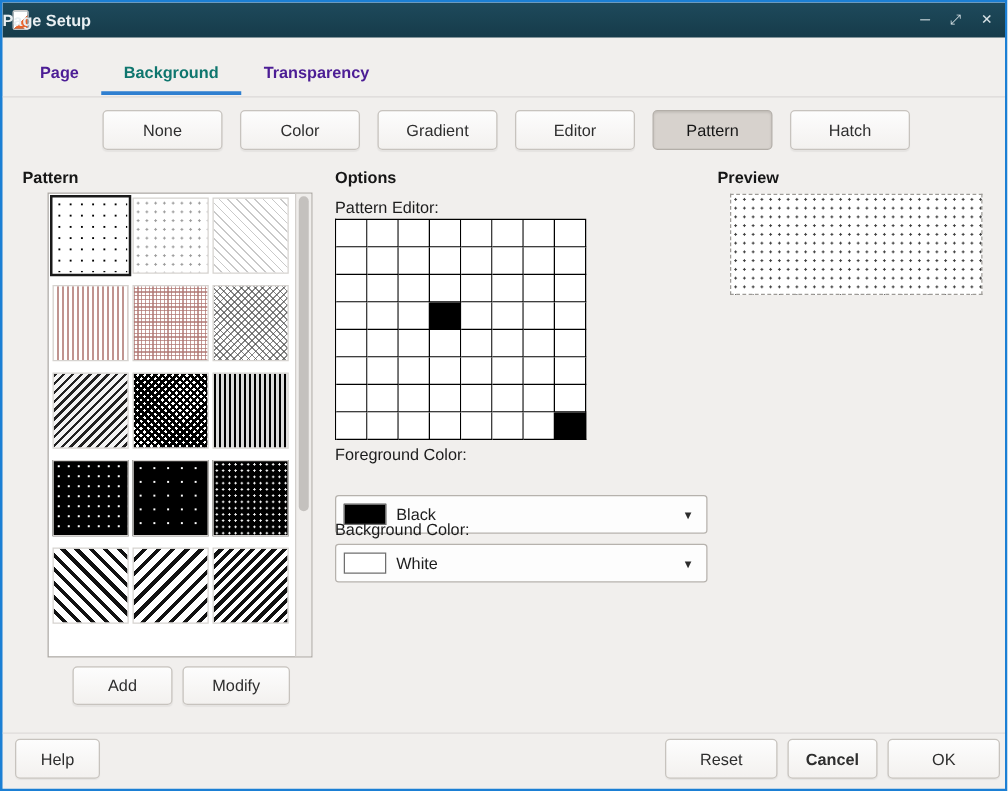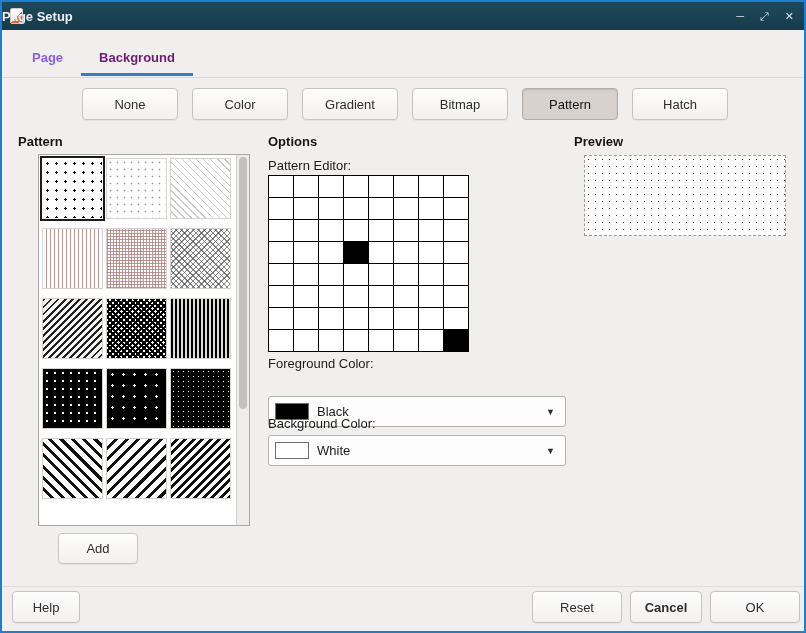--- a/index.html
+++ b/index.html
@@ -36,23 +36,23 @@
   }
   .win-controls span { color: #d8e2e6; font-size: 11px; cursor: default; line-height: 1; }
 
   
   .tab-strip {
     position: absolute; top: 40px; left: 12px; height: 34px;
     display: flex;
   }
   .tab {
     padding: 0 18px; line-height: 32px; font-size: 13px; font-weight: bold;
-    color: #8b5cf6; border-bottom: 3px solid transparent;
-  }
-  .tab.active { color: #701a75; border-bottom-color: #2f7fd0; }
+    color: #4c1d95; border-bottom: 3px solid transparent;
+  }
+  .tab.active { color: #0f766e; border-bottom-color: #2f7fd0; }
   .tab-underline-row {
     position: absolute; top: 75px; left: 0; right: 0; height: 1px; background: #dbd9d7;
   }
 
   
   .btn {
     font-family: "Liberation Sans", sans-serif;
     font-size: 13px; color: #2e2e2e;
     background: linear-gradient(#fdfdfd, #f3f1ef);
     border: 1px solid #c7c3be; border-radius: 4px;
@@ -171,28 +171,29 @@
     <div class="win-controls">
       <span>─</span>
       <span>⤢</span>
       <span>✕</span>
     </div>
   </div>
 
   <div class="tab-strip">
       <div class="tab">Page</div>
       <div class="tab active">Background</div>
+      <div class="tab">Transparency</div>
     </div>
   <div class="tab-underline-row"></div>
 
   <div class="fill-row">
       <button class="btn fill-btn">None</button>
       <button class="btn fill-btn">Color</button>
       <button class="btn fill-btn">Gradient</button>
-      <button class="btn fill-btn">Bitmap</button>
+      <button class="btn fill-btn">Editor</button>
       <button class="btn fill-btn active">Pattern</button>
       <button class="btn fill-btn">Hatch</button>
     </div>
 
   <div class="section-label" style="left:16px; top:132px;">Pattern</div>
   <div class="section-label" style="left:266px; top:132px;">Options</div>
   <div class="section-label" style="left:572px; top:132px;">Preview</div>
 
   <div class="pattern-list-box">
     <div class="pattern-list">
@@ -211,20 +212,21 @@
         <div class="swatch p13"></div>
         <div class="swatch p14"></div>
         <div class="swatch p15"></div>
       </div>
     <div class="scrollbar">
       <div class="thumb"></div>
     </div>
   </div>
 
   <button class="btn add-btn">Add</button>
+  <button class="btn modify-btn">Modify</button>
 
   <div class="editor-label" style="left:266px; top:156px;">Pattern Editor:</div>
   <div class="editor-grid">
       <div class="cell"></div>
       <div class="cell"></div>
       <div class="cell"></div>
       <div class="cell"></div>
       <div class="cell"></div>
       <div class="cell"></div>
       <div class="cell"></div>

